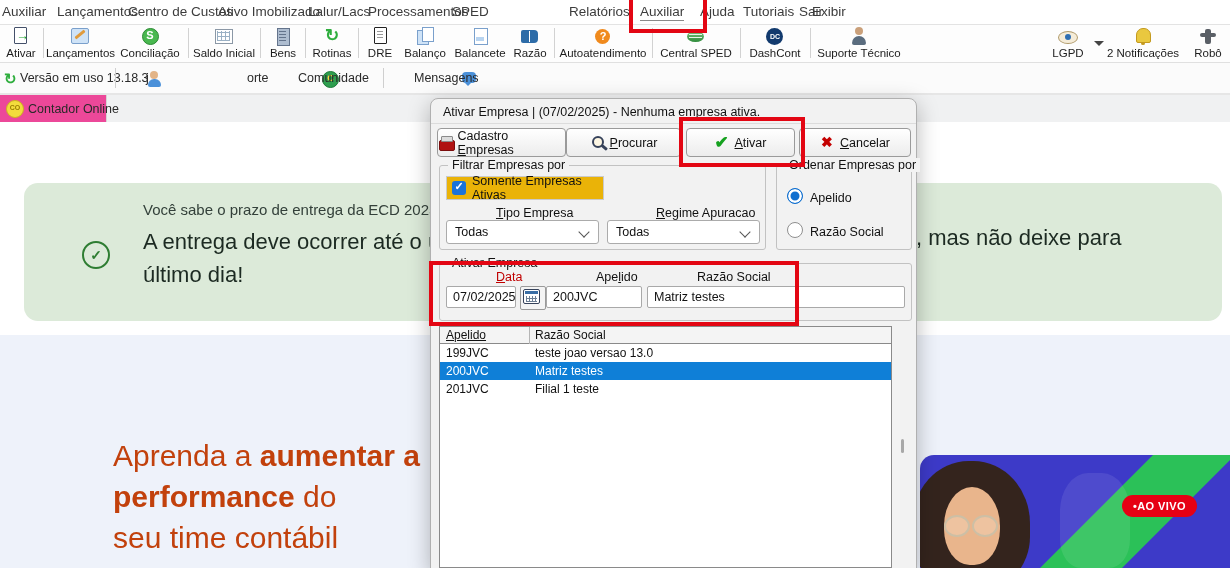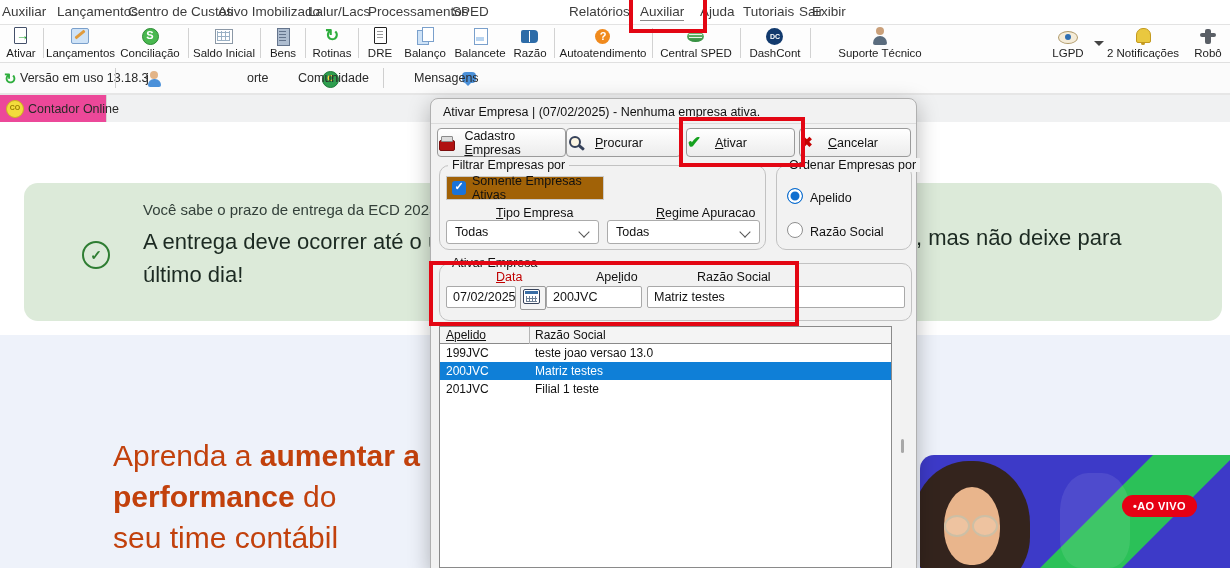--- a/index.html
+++ b/index.html
@@ -104,36 +104,36 @@
   .face{position:absolute;left:24px;top:32px;width:56px;height:78px;background:#e9b58c;border-radius:50% 50% 46% 46%;}
   .glass{position:absolute;top:60px;width:22px;height:18px;border:2px solid #cdbfa5;border-radius:50%;background:rgba(255,240,220,.25);}
   .g1{left:24px;} .g2{left:52px;}
 
   
   .dialog{position:absolute;left:430px;top:98px;width:485px;height:470px;background:#f2f2f2;
           border:1px solid #b0b0b0;border-radius:8px 8px 0 0;box-shadow:0 6px 22px rgba(0,0,0,.28);z-index:10;font-size:12.5px;color:#111;}
   .dtitle{position:absolute;left:12px;top:6px;font-size:12.5px;color:#111;white-space:nowrap;}
   .dtitlebar{position:absolute;left:0;top:0;width:100%;height:24px;border-bottom:1px solid #dcdcdc;}
   .dbtn{position:absolute;top:29px;height:27px;border:1px solid #9a9a9a;border-radius:4px;
-        background:linear-gradient(#ffffff,#ececec);display:flex;align-items:center;justify-content:flex-start;gap:10px;
+        background:linear-gradient(#ffffff,#ececec);display:flex;align-items:center;justify-content:center;gap:2px;
         font-size:12.5px;color:#111;cursor:pointer;}
   .u{text-decoration:underline;}
   .bico{display:inline-block;position:relative;width:18px;height:16px;}
   .bico::before,.bico::after{content:"";position:absolute;}
   .i-redbook::before{left:1px;top:5px;width:14px;height:9px;background:#b01212;border:1px solid #7a0c0c;border-radius:2px;}
   .i-redbook::after{left:3px;top:1px;width:10px;height:4px;background:#dcdcdc;border:1px solid #8a8a8a;border-radius:1px;}
   .i-mag::before{left:2px;top:1px;width:8px;height:8px;border:2px solid #36425a;border-radius:50%;background:#fdf6e3;}
   .i-mag::after{left:11px;top:11px;width:7px;height:2.5px;background:#36425a;transform:rotate(40deg);border-radius:1px;}
   .i-check::before{content:"✔";left:0;top:-3px;color:#15a11f;font-size:17px;font-weight:bold;}
   .i-xred::before{content:"✖";left:1px;top:-1px;color:#c40000;font-size:14px;font-weight:bold;}
 
-  .grp{position:absolute;border:1px solid #c2c2c2;border-radius:10px;}
+  .grp{position:absolute;border:1px solid #c2c2c2;border-radius:3px;}
   .legend{position:absolute;top:-8px;left:8px;background:#f2f2f2;padding:0 4px;font-size:12.5px;white-space:nowrap;}
 
-  .cbx-panel{position:absolute;left:6px;top:10px;width:158px;height:24px;border:1px solid #cacaca;background:#a16207;
+  .cbx-panel{position:absolute;left:6px;top:10px;width:158px;height:24px;border:1px solid #cacaca;background:#eab308;
              display:flex;align-items:center;gap:6px;padding-left:5px;box-sizing:border-box;}
   .cbx{position:relative;width:14px;height:14px;border-radius:3px;background:#1a73d9;flex:0 0 auto;}
   .cbx::before{content:"✓";position:absolute;left:2.5px;top:-1px;color:#fff;font-size:11px;font-weight:bold;}
 
   .flabel{position:absolute;font-size:12.5px;white-space:nowrap;margin-left:48px;}
   .combo{position:absolute;height:24px;background:#fff;border:1px solid #ababab;border-radius:3px;box-sizing:border-box;cursor:pointer;}
   .combo .val{position:absolute;left:8px;top:4px;font-size:12.5px;}
   .combo::after{content:"";position:absolute;right:10px;top:7px;width:7px;height:7px;
                 border-right:1.6px solid #555;border-bottom:1.6px solid #555;transform:rotate(45deg);}
 
@@ -243,21 +243,21 @@
     <div class="titem" style="left:655px;width:82px">
       <span class="ico i-globe"></span>
       <span class="tlabel">Central SPED</span>
     </div>
     <div class="tsep" style="left:740px"></div>
     <div class="titem" style="left:743px;width:64px">
       <span class="ico i-dc"></span>
       <span class="tlabel">DashCont</span>
     </div>
     <div class="tsep" style="left:810px"></div>
-    <div class="titem" style="left:834px;width:92px">
+    <div class="titem" style="left:813px;width:92px">
       <span class="ico i-person"></span>
       <span class="tlabel">Suporte Técnico</span>
     </div>
     <div class="titem" style="left:1040px;width:56px">
       <span class="ico i-eye"></span>
       <span class="tlabel">LGPD</span>
     </div>
     <div class="lgpd-arrow"></div>
     <div class="titem" style="left:1103px;width:80px">
       <span class="ico i-bell"></span>

